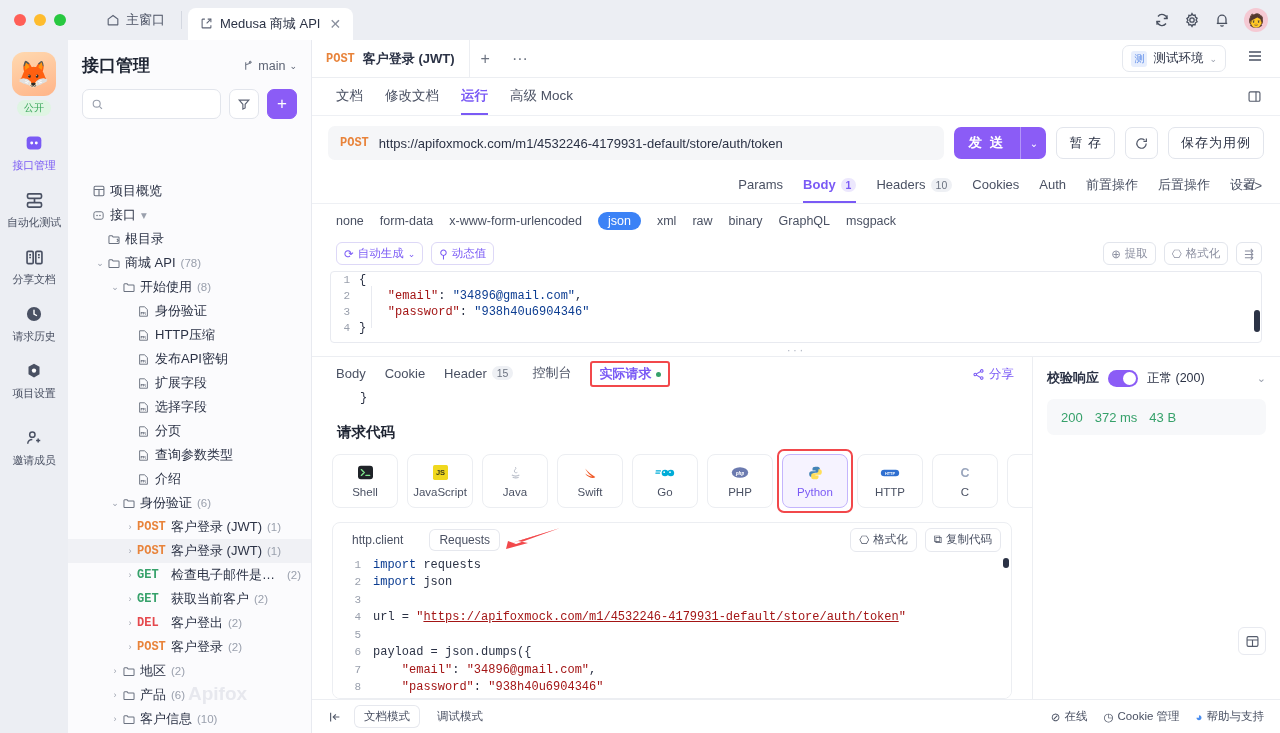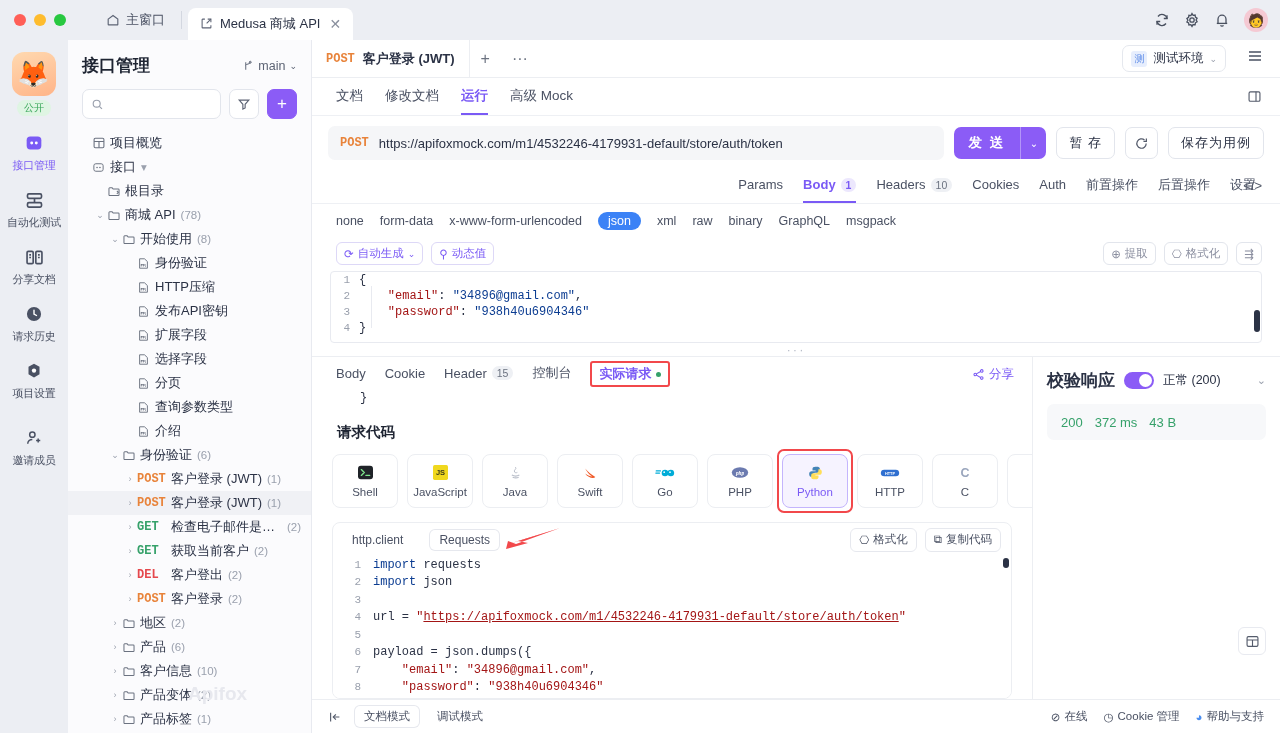--- a/index.html
+++ b/index.html
@@ -207,21 +207,21 @@
   .cline { display: flex; height: 17.5px; align-items: center; }
   .cgut { width: 40px; text-align: right; padding-right: 12px; color: #9aa0ad; font-size: 11px; flex: none; }
   .ccode { white-space: pre; color: #2b3245; }
   .kw { color: #0b3c91; }
   .str { color: #a31515; }
   .url-str { color: #a31515; text-decoration: underline; }
   .cc-scroll { position: absolute; right: 2px; top: 2px; width: 6px; height: 10px; background: #2b3245; border-radius: 3px; }
   .redarrow { position: absolute; left: 155px; top: 2px; }
 
   .rr-head { display: flex; align-items: center; gap: 9px; padding: 12px 14px 0 14px; position: relative; }
-  .rr-title { font-size: 17px; color: #2b3245; font-weight: 600; }
+  .rr-title { font-size: 13px; color: #2b3245; font-weight: 600; }
   .toggle { width: 30px; height: 17px; border-radius: 9px; background: #8b5cf6; position: relative; cursor: pointer; }
   .toggle::after { content: ""; position: absolute; right: 2px; top: 2px; width: 13px; height: 13px; border-radius: 50%; background: #fff; }
   .rr-status { font-size: 12.5px; color: #2b3245; }
   .rr-caret { position: absolute; right: 14px; color: #9aa0ad; font-size: 11px; }
   .rr-card { margin: 12px 14px 0 14px; background: #f7f8fa; border-radius: 7px; height: 36px; display: flex; align-items: center; gap: 12px; padding: 0 14px; color: #36a16a; font-size: 13px; }
   .rr-panelic { position: absolute; right: 14px; bottom: 44px; width: 28px; height: 28px; border: 1px solid #e8eaf0; border-radius: 6px; display: flex; align-items: center; justify-content: center; color: #545b6b; cursor: pointer; }
 
   .statusbar { height: 34px; border-top: 1px solid #eceef2; display: flex; align-items: center; padding: 0 16px; gap: 9px; position: relative; background: #fff; }
   .sb-seg { font-size: 11.5px; color: #4a5163; padding: 3px 9px; border-radius: 5px; cursor: pointer; }
   .sb-seg.on { background: #fff; box-shadow: 0 0 0 1px #e6e8ee; }
@@ -374,21 +374,21 @@
         <input placeholder="" style="">
       </div>
       <div class="sb-btn">
         <svg width="14" height="14" viewBox="0 0 16 16" fill="none" stroke="#5c6374" stroke-width="1.3">
             <path d="M2.5 3.5h11L9.3 8.3v4.2l-2.6 1.3V8.3z"></path>
           </svg>
       </div>
       <div class="sb-btn primary">+</div>
     </div>
     <div class="sb-tree">
-        <div class="tr" style="padding-left: 10px;">
+        <div class="tr" style="padding-left: 10px; margin-top: 48px;">
           <span class="caret"></span>
           <span class="ic">
             <svg width="14" height="14" viewBox="0 0 16 16" fill="none" stroke="#6b7280" stroke-width="1.25">
               <rect x="2.4" y="2.6" width="11.2" height="10.8" rx="1.4"></rect>
               <path d="M2.4 6.2h11.2M8 6.2v7.2"></path>
             </svg>
           </span>
           <span class="lbl">项目概览</span>
         </div>
         <div class="tr" style="padding-left: 10px;">

